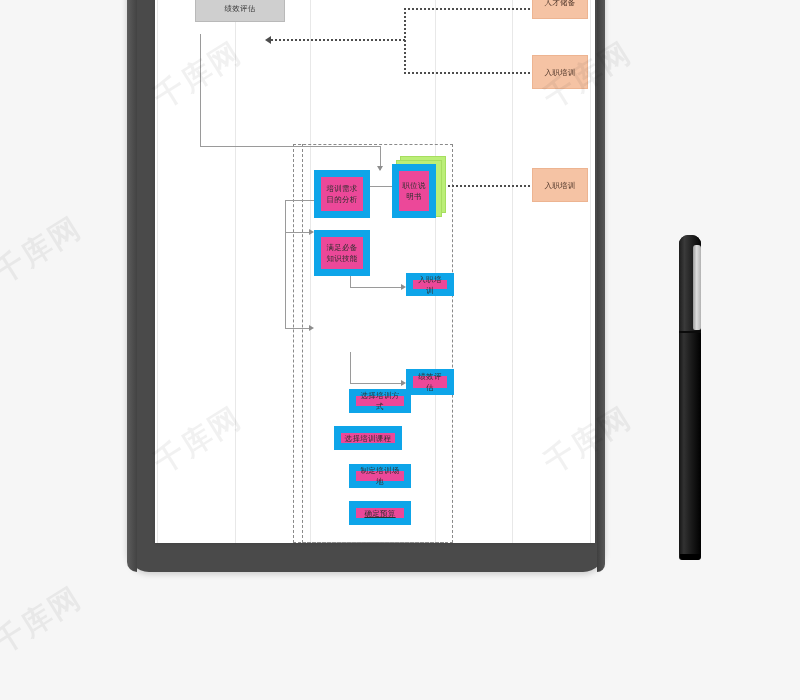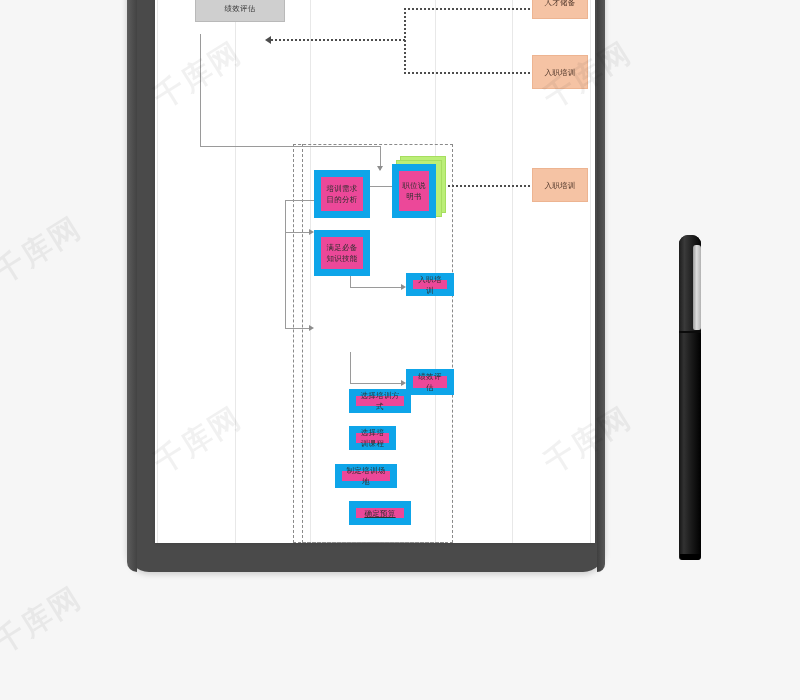--- a/index.html
+++ b/index.html
@@ -205,25 +205,25 @@
   </div>
 
   <div class="node green" style="left:251px;top:409px;width:48px;height:26px;">
     <span>绩效评估</span>
   </div>
 
   <div class="node green" style="left:194px;top:429px;width:62px;height:24px;">
     <span>选择培训方式</span>
   </div>
 
-  <div class="node green" style="left:194px;top:466px;width:47px;height:24px;">
+  <div class="node green" style="left:179px;top:466px;width:68px;height:24px;">
     <span>选择培训课程</span>
   </div>
 
-  <div class="node green" style="left:180px;top:504px;width:62px;height:24px;">
+  <div class="node green" style="left:194px;top:504px;width:62px;height:24px;">
     <span>制定培训场地</span>
   </div>
 
   <div class="node green" style="left:194px;top:541px;width:62px;height:24px;text-decoration:underline;">
     <span>确定预算</span>
   </div>
 
 </div>
 
 <div id="pen">

